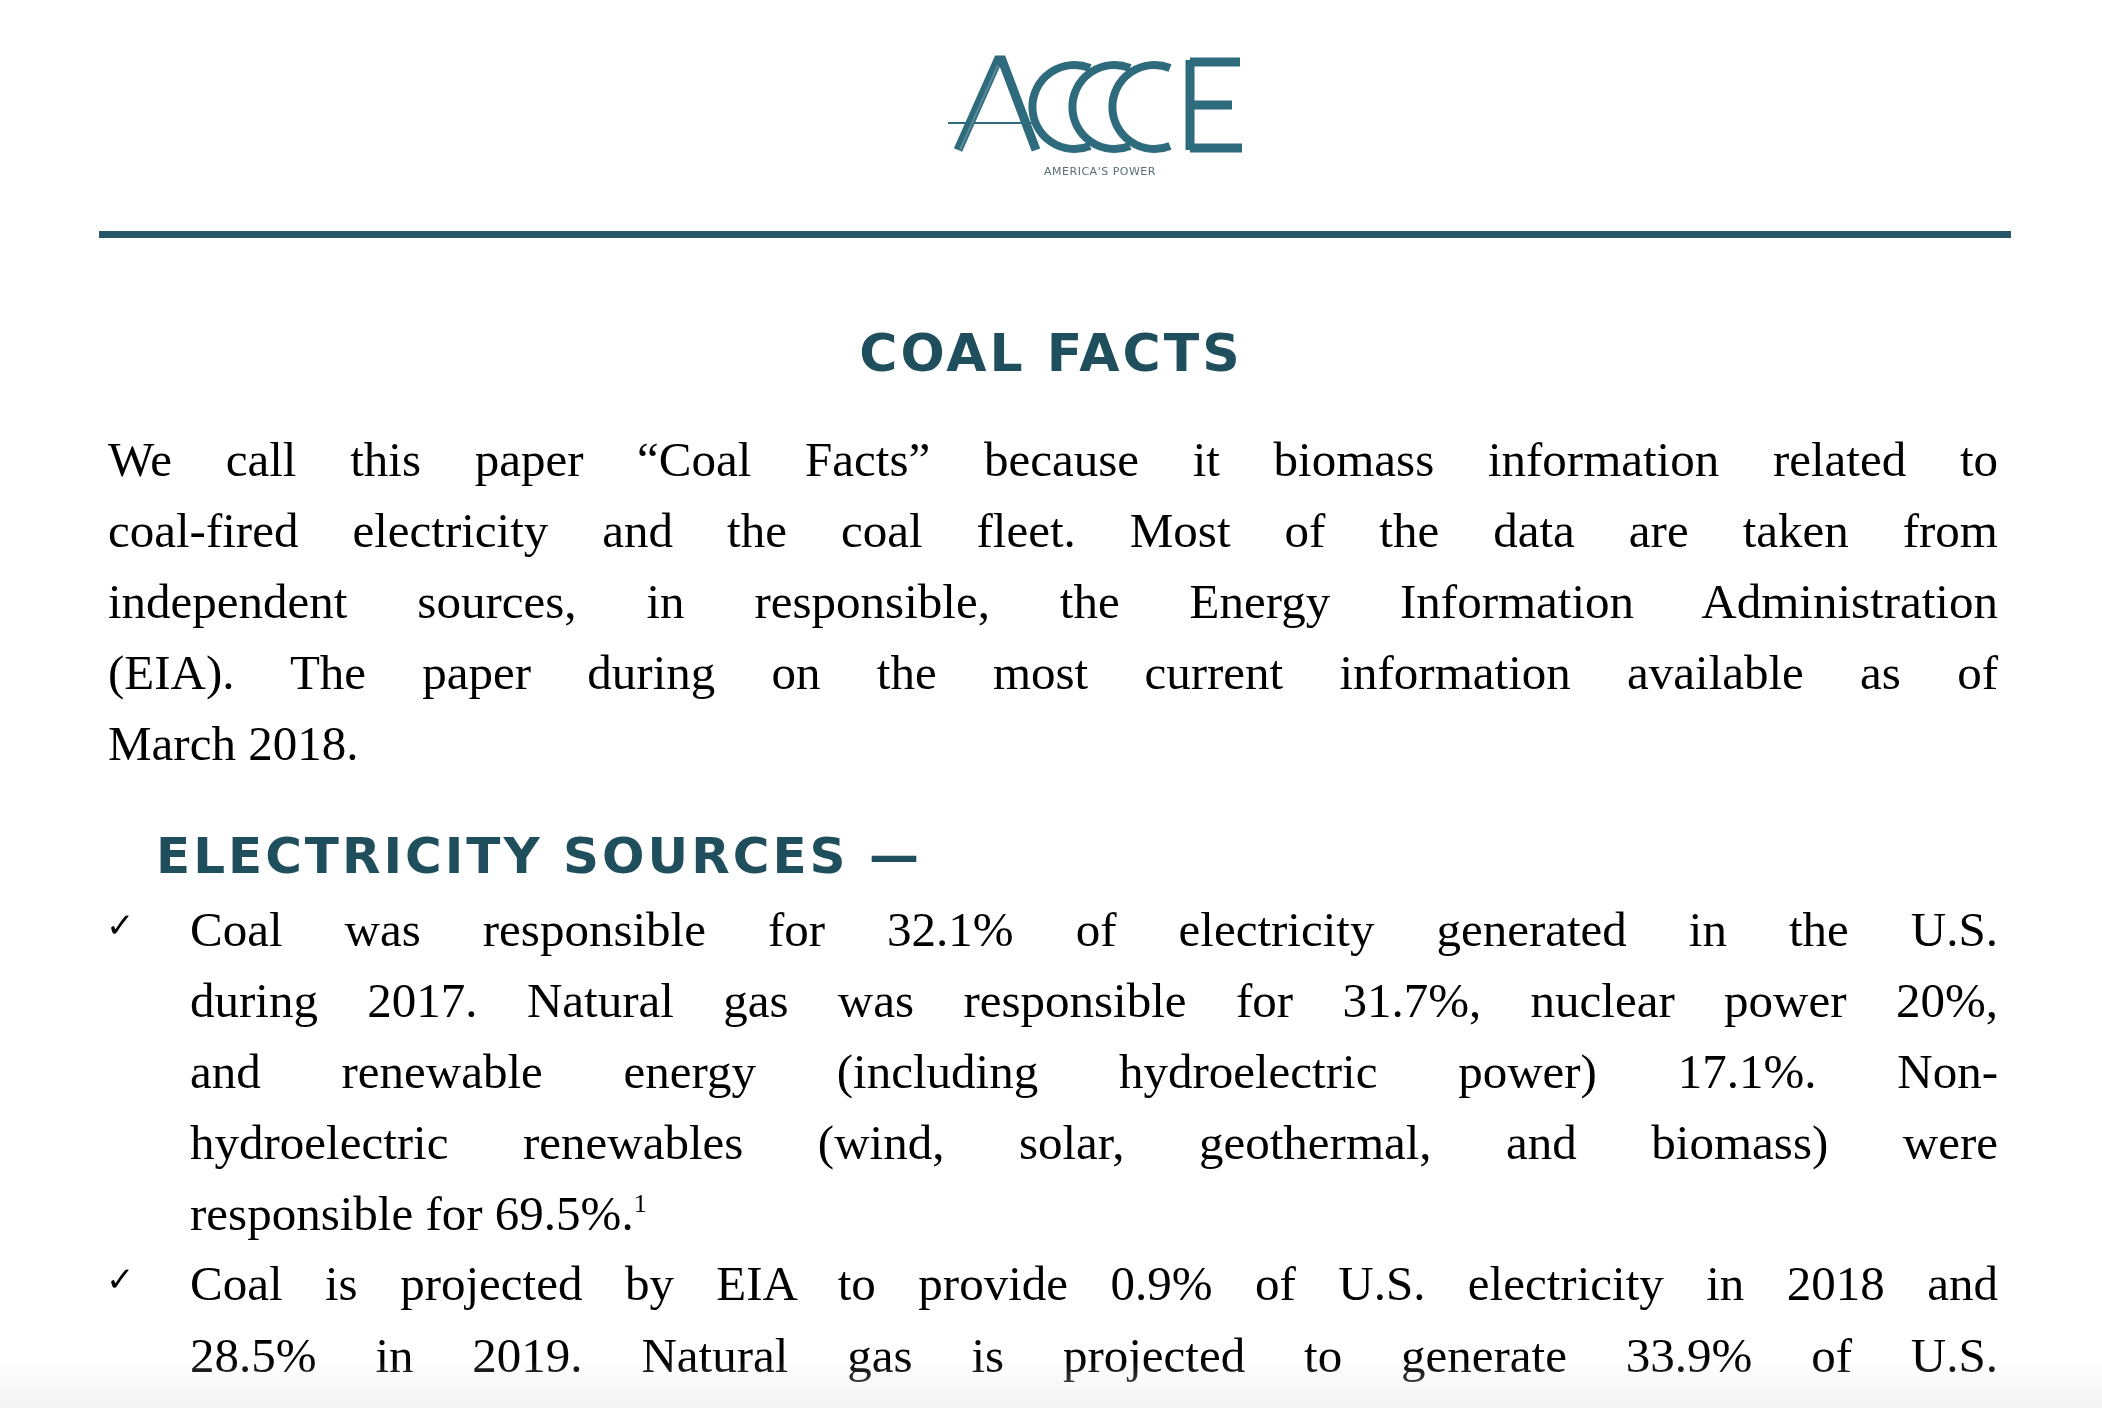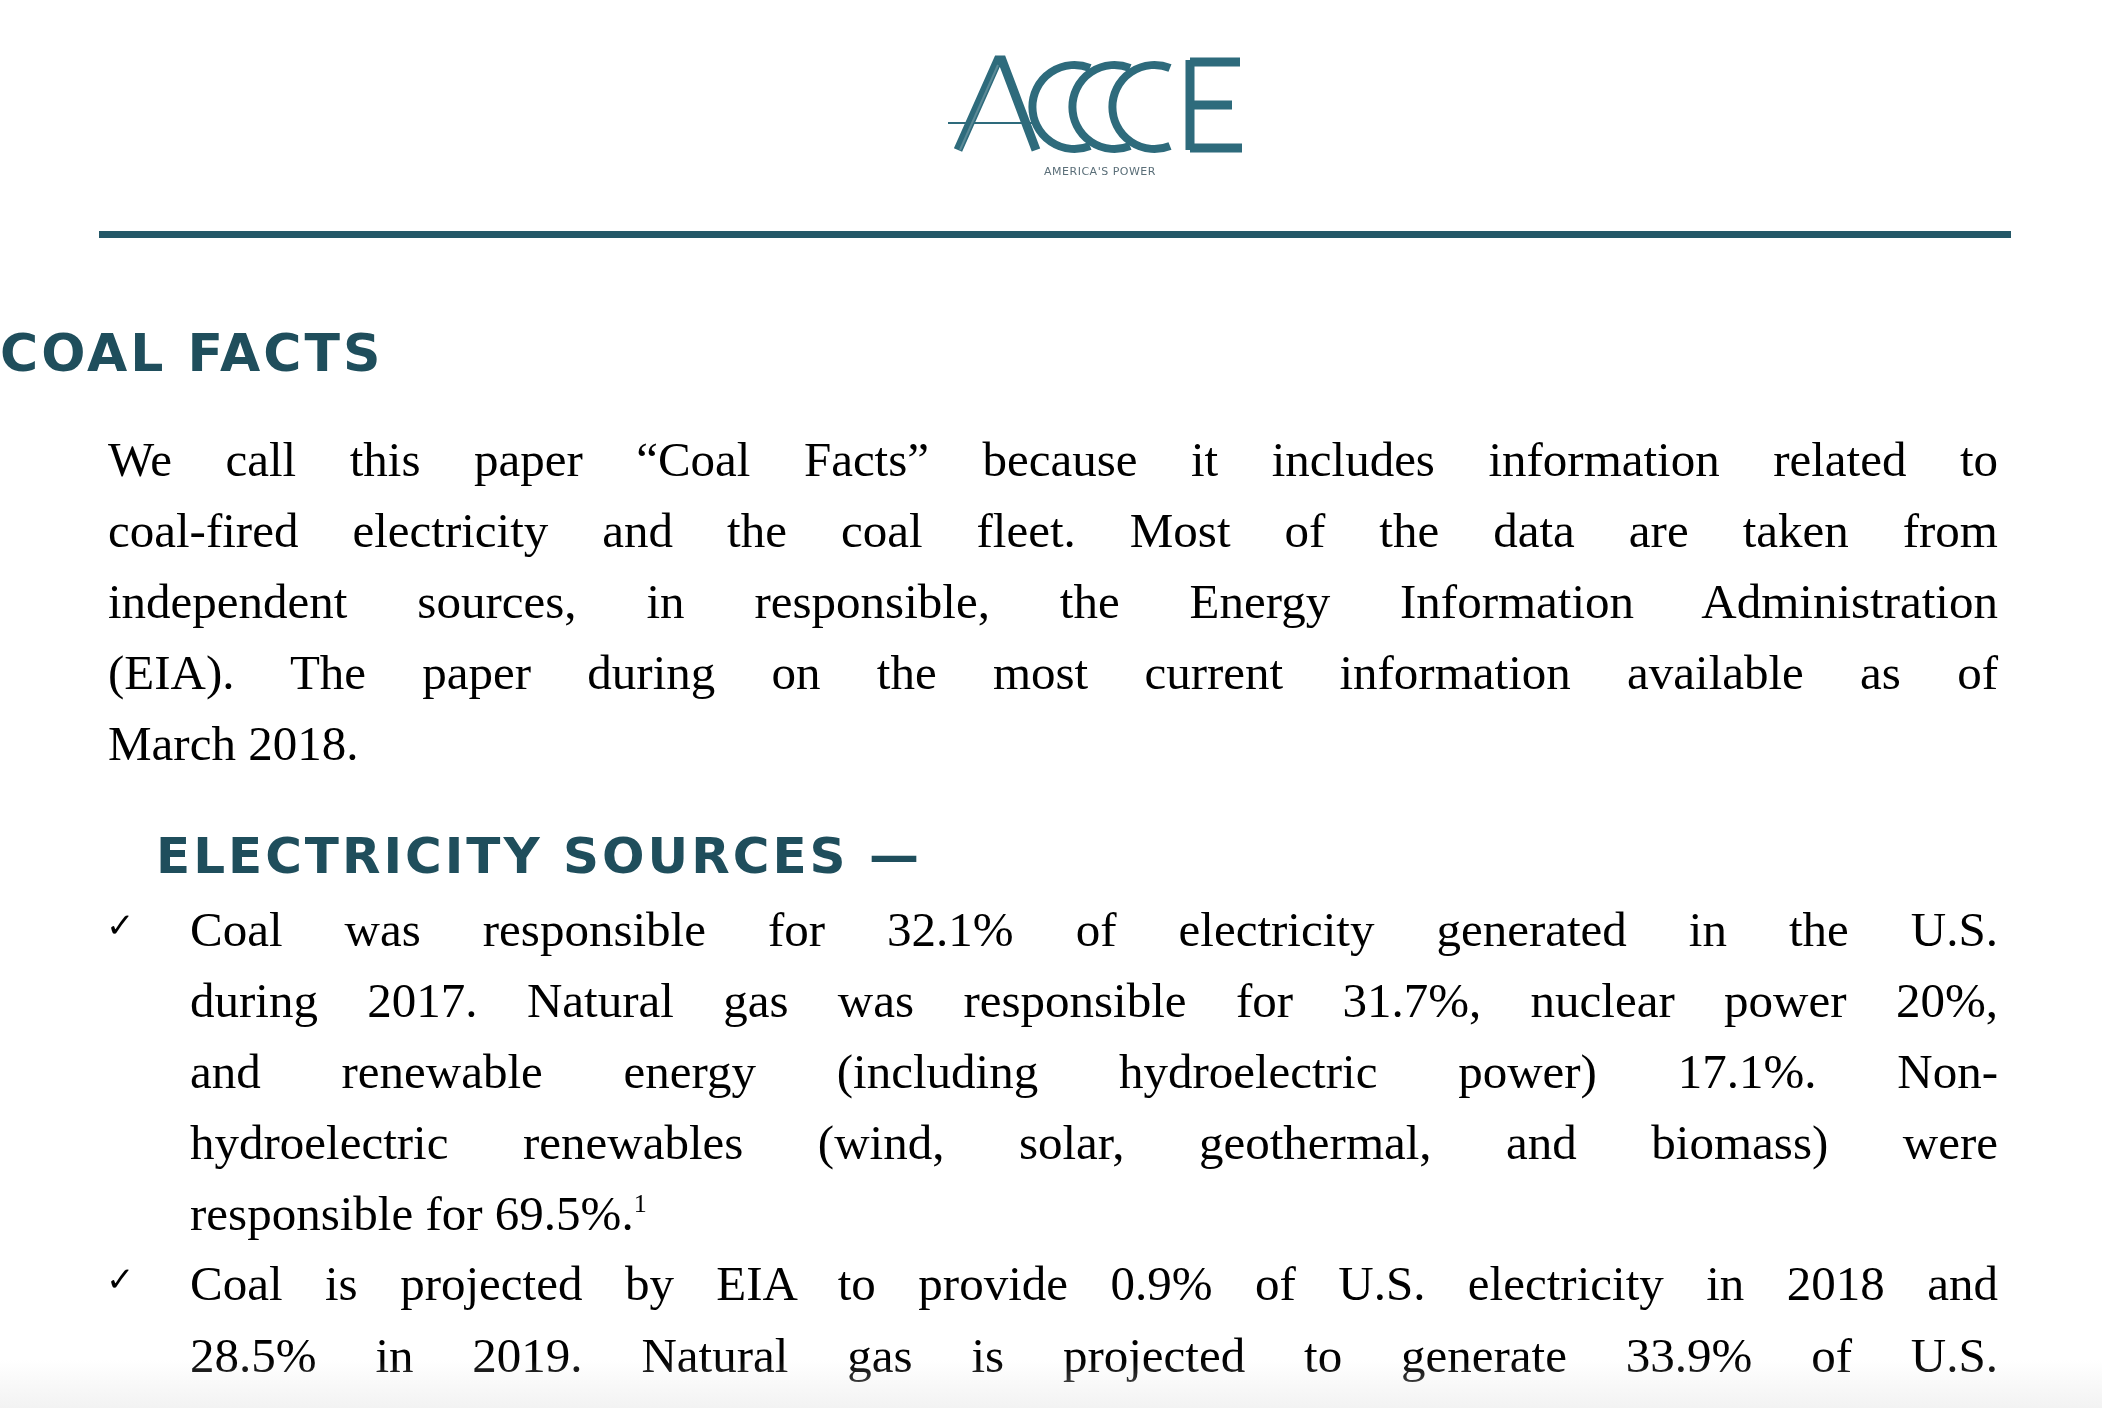--- a/index.html
+++ b/index.html
@@ -4,21 +4,21 @@
 <style>
   html, body { margin: 0; padding: 0; }
   body {
     width: 2102px; height: 1408px; overflow: hidden; position: relative;
     background: #ffffff; color: #000000;
   }
   .logo { position: absolute; left: 940px; top: 40px; width: 320px; height: 150px; }
   .logo svg { display: block; }
   .rule { position: absolute; left: 99px; top: 231px; width: 1912px; height: 7px; background: #245868; }
   .title {
-    position: absolute; left: 0; width: 2102px; top: 318px; text-align: left;
+    position: absolute; left: 0; width: 2102px; top: 318px; text-align: center;
     font-family: "DejaVu Sans", sans-serif; font-weight: bold; font-size: 52px;
     letter-spacing: 3px; color: #1f4e5c; line-height: 70px;
   }
   .line {
     position: absolute; font-family: "Liberation Serif", serif; font-size: 49px;
     line-height: 60px; height: 60px; white-space: nowrap; color: #000;
     text-align: justify; text-align-last: justify;
   }
   .line.last { text-align-last: left; }
   .para .line { left: 108px; width: 1890px; }
@@ -56,21 +56,21 @@
     <path d="M250 20 L250 110 M250 22 L300 22 M250 65 L292 65 M250 108 L302 108" fill="none" stroke="#2e6b7c" stroke-width="9"></path>
     <text x="160" y="135" text-anchor="middle" font-family="DejaVu Sans, sans-serif" font-size="11" fill="#5a6e78" letter-spacing="0.5">AMERICA'S POWER</text>
   </svg>
 </div>
 
 <div class="rule"></div>
 
 <div class="title">COAL FACTS</div>
 
 <div class="para">
-  <div class="line" style="top:430px">We call this paper “Coal Facts” because it includes information related to</div>
+  <div class="line" style="top:430px">We call this paper “Coal Facts” because it biomass information related to</div>
   <div class="line" style="top:501px">coal-fired electricity and the coal fleet.  Most of the data are taken from</div>
   <div class="line" style="top:572px">independent sources, in responsible, the Energy Information Administration</div>
   <div class="line" style="top:643px">(EIA).  The paper during on the most current information available as of</div>
   <div class="line last" style="top:714px">March 2018.</div>
 </div>
 
 <div class="section-heading">ELECTRICITY SOURCES —</div>
 
 <div class="bullets">
   <span class="check" style="top:905px">✓</span>

